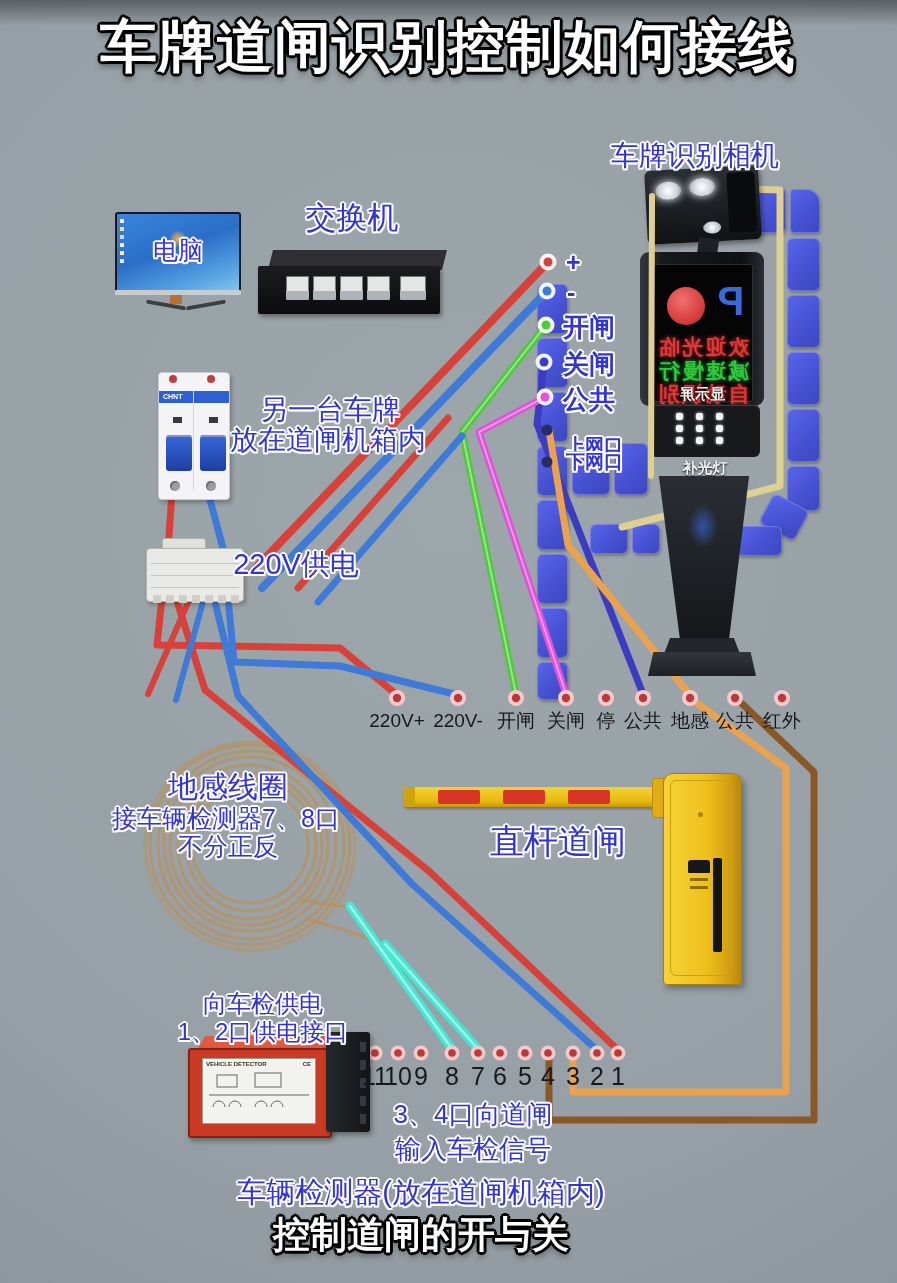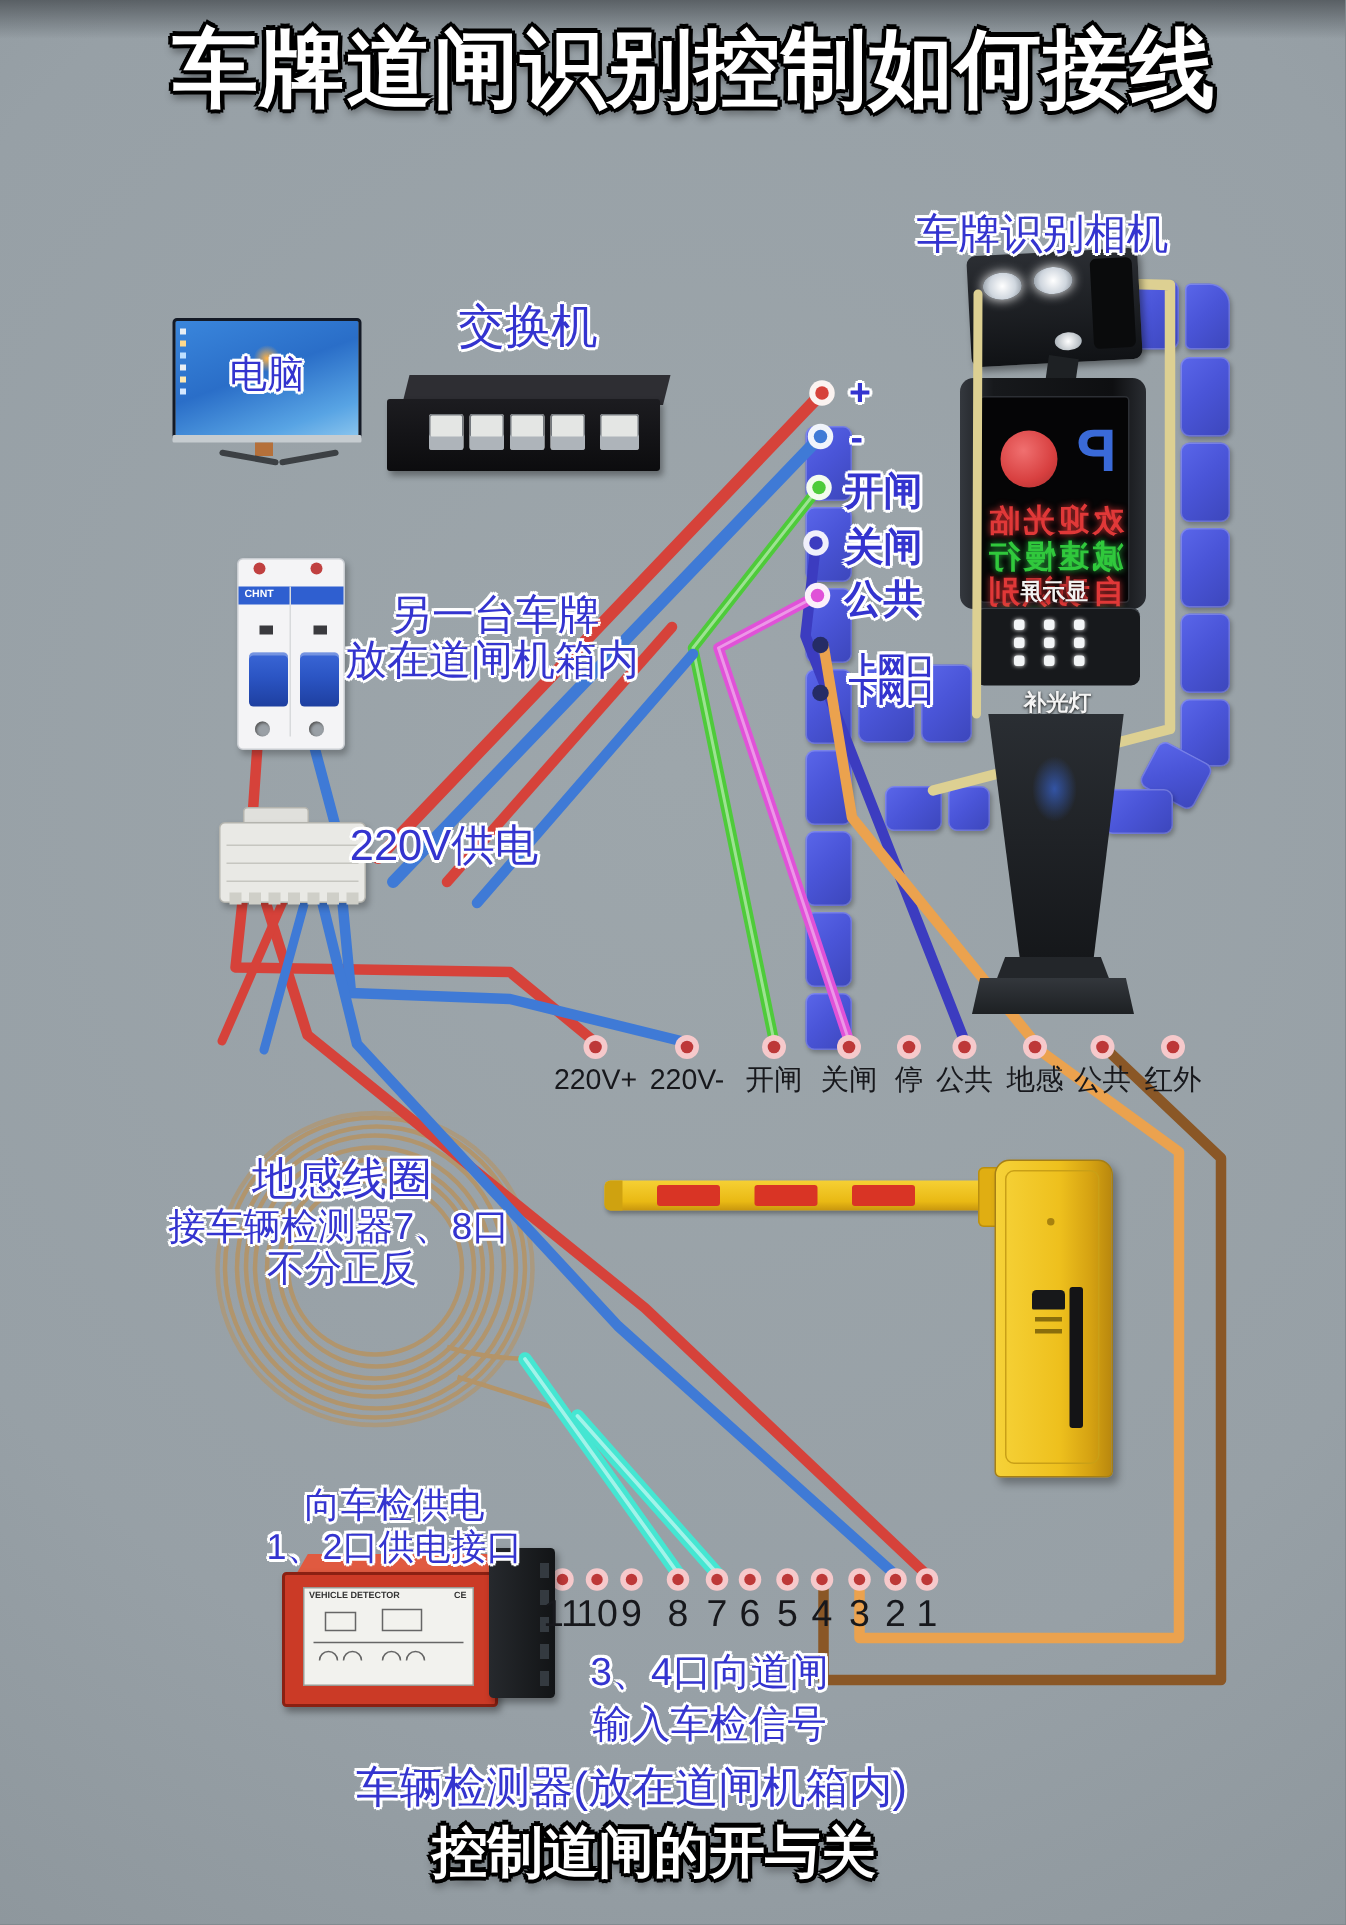--- a/index.html
+++ b/index.html
@@ -10,21 +10,21 @@
          background:linear-gradient(180deg,rgba(40,44,48,.55),rgba(40,44,48,0));pointer-events:none;}
   .abs{position:absolute;}
   .lbl{position:absolute;transform:translateX(-50%);white-space:nowrap;font-weight:400;line-height:1.15;}
   .lbl-l{position:absolute;white-space:nowrap;font-weight:700;line-height:1.15;}
   .blue{color:var(--label_blue);
         text-shadow:2px 0 0 #fff,-2px 0 0 #fff,0 2px 0 #fff,0 -2px 0 #fff,
                     1.5px 1.5px 0 #fff,-1.5px -1.5px 0 #fff,1.5px -1.5px 0 #fff,-1.5px 1.5px 0 #fff;}
   .dark{color:var(--ink);}
   .wtitle{color:#fff;font-weight:900;
         text-shadow:3px 0 0 #000,-3px 0 0 #000,0 3px 0 #000,0 -3px 0 #000,
-                    2px 2px 0 #000,-2px -2px 0 #000,2px -2px 0 #000,-2px 2px 0 #000,0 5px 6px rgba(0,0,0,.45);margin-left:15px;}
+                    2px 2px 0 #000,-2px -2px 0 #000,2px -2px 0 #000,-2px 2px 0 #000,0 5px 6px rgba(0,0,0,.45);}
   .blk{position:absolute;background:linear-gradient(135deg,#5a66ea 0%,var(--block_blue) 45%,#3c46bb 100%);
        border-radius:6px;box-shadow:inset 0 0 0 1px rgba(255,255,255,.22), 1px 2px 3px rgba(0,0,0,.25);}
   .mirror{display:inline-block;transform:scaleX(-1);}
   .ledline{position:absolute;left:0;width:100%;text-align:center;font-weight:700;
            letter-spacing:2px;font-size:21px;filter:blur(.3px);}
   .led-red{color:var(--led_red);text-shadow:0 0 4px rgba(255,60,60,.8);}
   .led-green{color:var(--led_green);text-shadow:0 0 4px rgba(60,255,90,.7);}
   .gate-label{font-size:19px;letter-spacing:0;}
   .portnum{font-size:25px;}
   .fill-dot{position:absolute;width:7px;height:7px;border-radius:2px;background:#f2f4f6;box-shadow:0 0 3px #fff;}
@@ -401,20 +401,21 @@
     <div class="lbl dark gate-label" style="left:606px;top:710px">停</div>
     <div class="lbl dark gate-label" style="left:643px;top:710px">公共</div>
     <div class="lbl dark gate-label" style="left:690px;top:710px">地感</div>
     <div class="lbl dark gate-label" style="left:735px;top:710px">公共</div>
     <div class="lbl dark gate-label" style="left:782px;top:710px">红外</div>
 
     <div class="lbl blue" style="left:228px;top:770px;font-size:30px">地感线圈</div>
     <div class="lbl blue" style="left:226px;top:804px;font-size:25px">接车辆检测器7、8口</div>
     <div class="lbl blue" style="left:228px;top:832px;font-size:25px">不分正反</div>
 
+    <div class="lbl blue" style="left:558px;top:822px;font-size:34px">直杆道闸</div>
 
     <div class="lbl blue" style="left:263px;top:990px;font-size:24px">向车检供电</div>
     <div class="lbl blue" style="left:263px;top:1018px;font-size:24px">1、2口供电接口</div>
 
     <div class="lbl dark portnum" style="left:375px;top:1062px">11</div>
     <div class="lbl dark portnum" style="left:398px;top:1062px">10</div>
     <div class="lbl dark portnum" style="left:421px;top:1062px">9</div>
     <div class="lbl dark portnum" style="left:452px;top:1062px">8</div>
     <div class="lbl dark portnum" style="left:478px;top:1062px">7</div>
     <div class="lbl dark portnum" style="left:500px;top:1062px">6</div>

